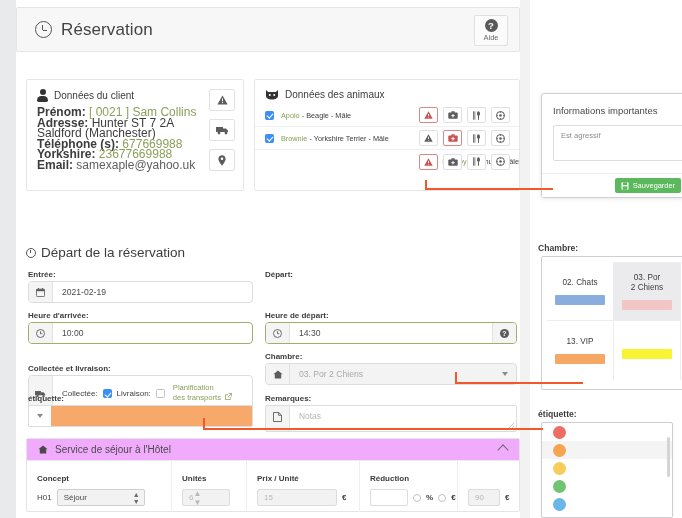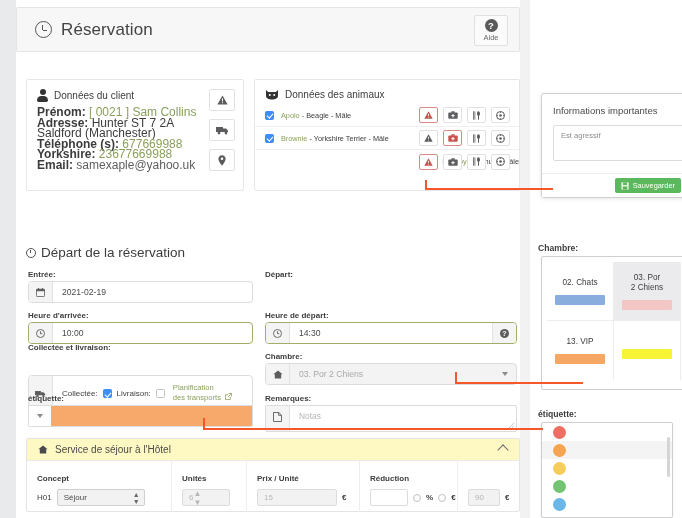--- a/index.html
+++ b/index.html
@@ -113,21 +113,21 @@
   .ta-body:after { content:""; position:absolute; right:2px; bottom:2px; width:6px; height:6px;
      background:linear-gradient(135deg,transparent 45%,#c8c8ca 45%,#c8c8ca 55%,transparent 55%,transparent 70%,#c8c8ca 70%,#c8c8ca 80%,transparent 80%); }
 
   .tag-field { position:absolute; display:flex; height:22px; border:1px solid #dcdcde; border-radius:2px; overflow:hidden; background:#fff; }
   .tag-caret { width:22px; display:flex; align-items:center; justify-content:center; flex:none; background:#fff; }
   .tag-fill { flex:1; background:#f6a96a; }
 
   
   #hotel-panel { position:absolute; left:26px; top:438px; width:494px; height:74px;
                  border:1px solid #e4e4e6; border-radius:2px; background:#fff; }
-  .hp-head { height:22px; background:#fef9c3; border-bottom:1px solid #eaeaec;
+  .hp-head { height:22px; background:#f0abfc; border-bottom:1px solid #eaeaec;
              display:flex; align-items:center; padding-left:11px; }
   .hp-head .hp-t { font-size:10px; color:#4a4a4a; margin-left:7px; }
   .chev-up { margin-left:auto; margin-right:12px; width:8px; height:8px;
              border-left:1.6px solid #6a6a6c; border-top:1.6px solid #6a6a6c;
              transform:rotate(45deg); }
   .hp-grid { display:flex; height:51px; }
   .hp-col { border-right:1px solid #eeeef0; padding:6px 0 0 10px; position:relative; }
   .hp-col:last-child { border-right:none; }
   .hp-th { font-size:8px; font-weight:700; color:#3c3c3c; }
   .hp-cell { position:absolute; bottom:6px; left:10px; display:flex; align-items:center; gap:5px; }
@@ -417,21 +417,21 @@
             <circle cx="4.5" cy="4.5" r="4" fill="none" stroke="#5c5c5e" stroke-width=".9"></circle>
             <path d="M4.5 2.2 V4.7 H6.3" stroke="#5c5c5e" stroke-width=".9" fill="none"></path>
           </svg>
       </span>
       <span class="inp-val">14:30</span>
       <span class="inp-addon right">
         <span style="width:9px;height:9px;border-radius:50%;background:#5c5c5e;color:#fff;font-size:7px;line-height:9px;text-align:center;font-weight:700">?</span>
       </span>
     </div>
 
-    <span class="fld-label" style="left:28px; top:343px">Collectée et livraison:</span>
+    <span class="fld-label" style="left:28px; top:364px">Collectée et livraison:</span>
     <div class="inp-wrap" style="left:28px; top:375px; width:225px; height:37px">
       <span class="inp-addon">
         <svg width="11" height="8" viewBox="0 0 13 9">
             <rect x="0" y="1" width="7" height="5" fill="#5c5c5e"></rect>
             <path d="M7 2.5 h3 l2 2 v1.5 h-5 z" fill="#5c5c5e"></path>
             <circle cx="3" cy="7" r="1.4" fill="#5c5c5e"></circle>
             <circle cx="10" cy="7" r="1.4" fill="#5c5c5e"></circle>
           </svg>
       </span>
       <div class="cd-row" style="flex:1">

